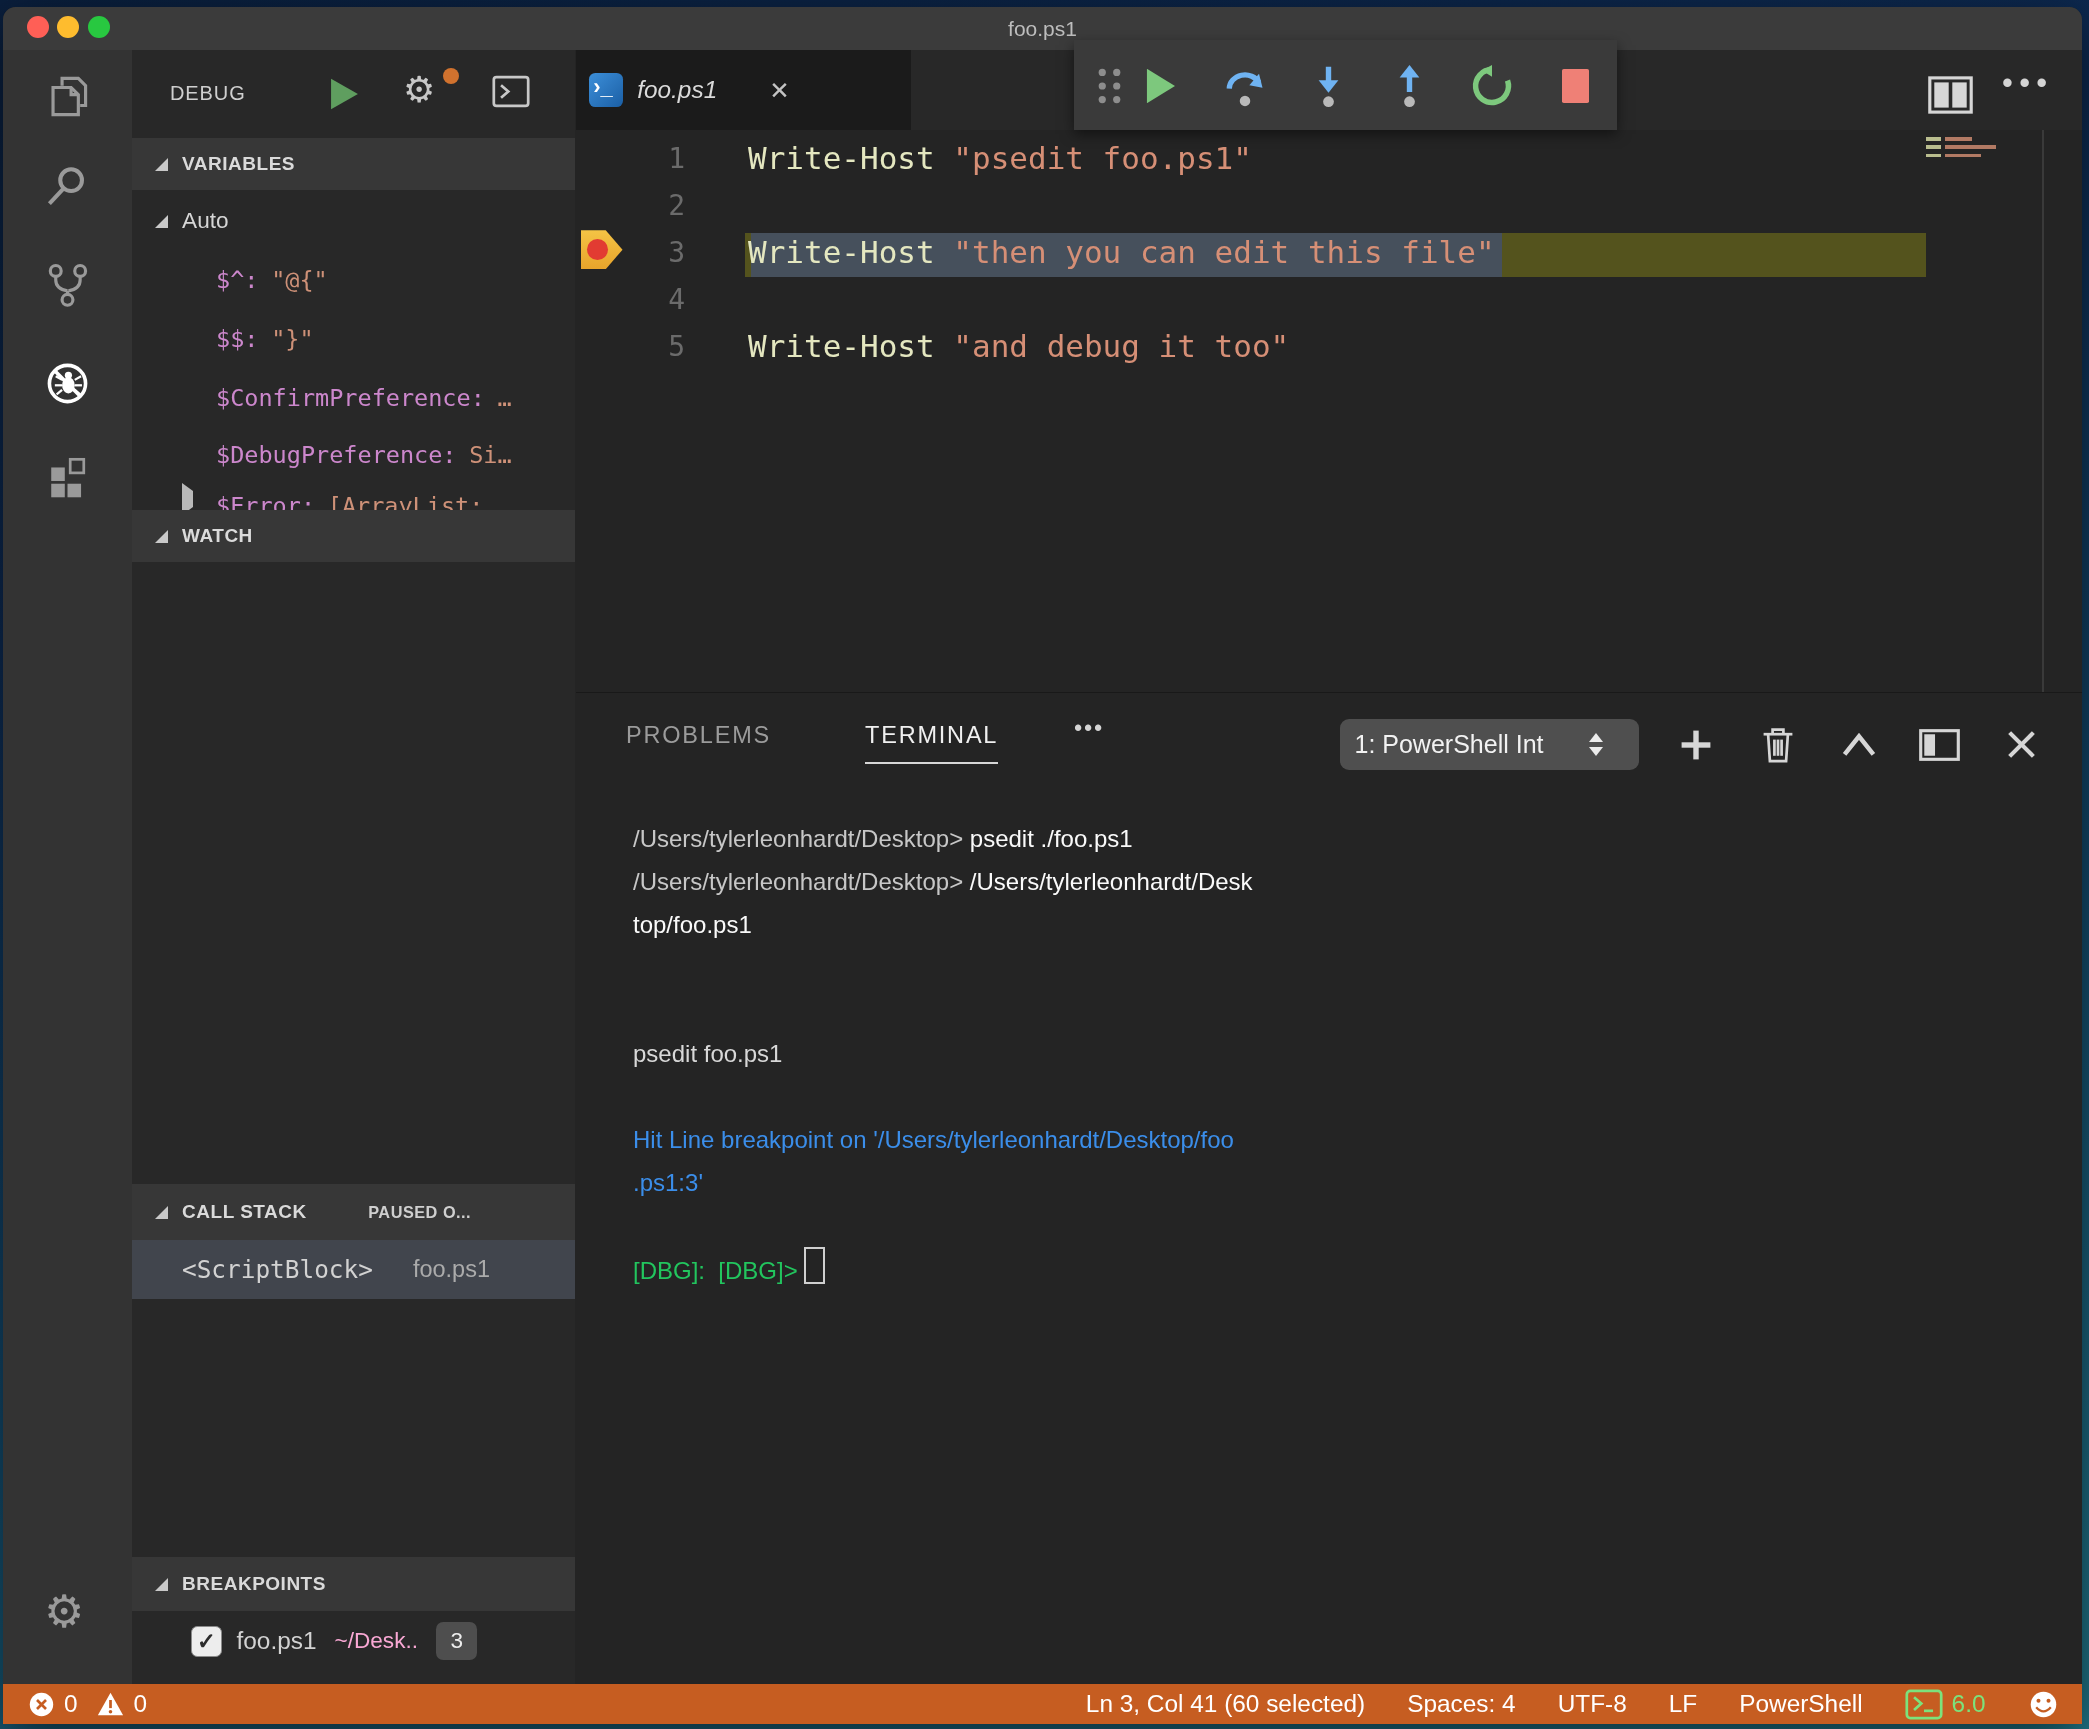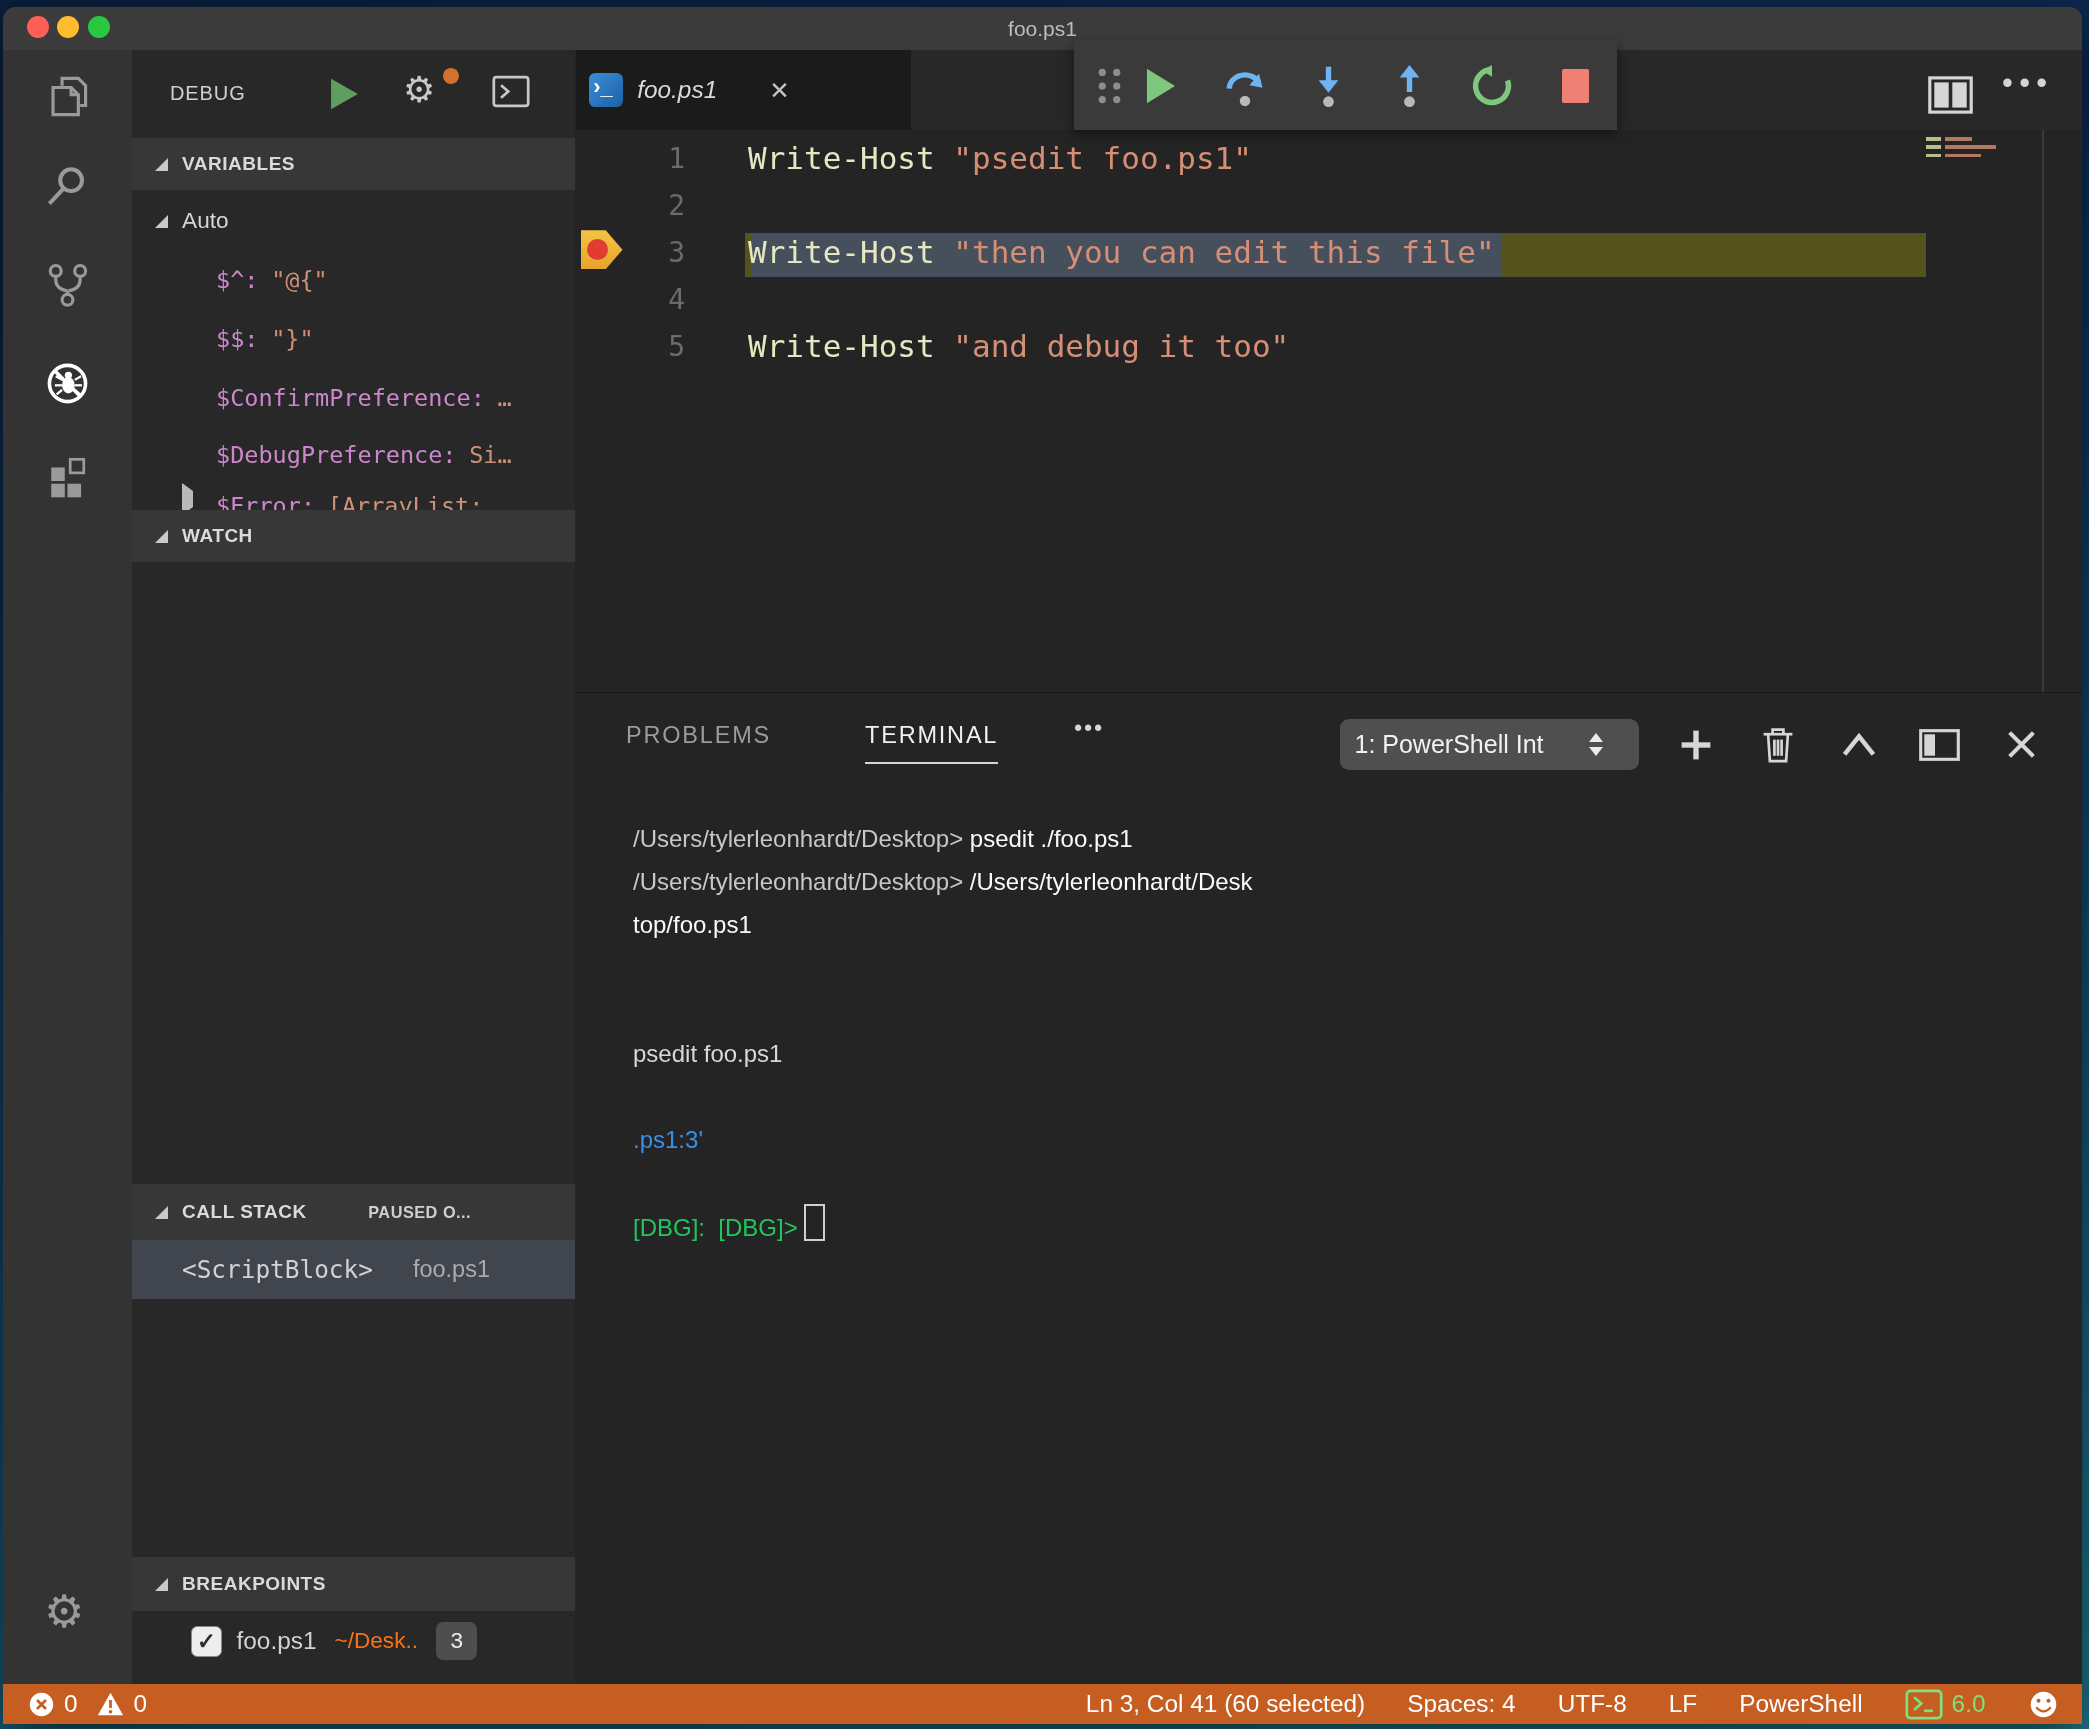--- a/index.html
+++ b/index.html
@@ -40,21 +40,21 @@
   .vname{color:#cc87cc}
   .vval{color:#ce9178;margin-left:12.7px}
   .callstack-state{color:#cfcfcf;font-size:16.3px;letter-spacing:0.5px;margin-left:47px;font-weight:bold}
   .framerow{left:0;top:1190px;width:100%;height:59px;background:#41454d;display:flex;align-items:center}
   .framename{margin-left:50px;font-family:"DejaVu Sans Mono",monospace;font-size:24.4px;color:#d2d2d2}
   .framefile{margin-left:40px;font-size:23.5px;color:#ababab}
   .bprow{left:0;top:1561px;width:100%;height:60px;display:flex;align-items:center}
   .checkbox{margin-left:59px;width:29px;height:29px;background:#ededed;border:1.8px solid #8a8a8a;border-radius:6.3px;
     display:flex;align-items:center;justify-content:center;color:#2c2c2c;font-size:22.6px;font-weight:bold}
   .bpfile{margin-left:14.5px;font-size:24.4px;color:#d2d2d2}
-  .bppath{margin-left:18px;font-size:22.6px;color:#f97316}
+  .bppath{margin-left:18px;font-size:22.6px;color:#f9a8d4}
   .badge{margin-left:18px;min-width:27px;height:38px;line-height:38px;padding:0 7.2px;background:#4e4e4e;border-radius:7.2px;
     color:#eee;font-size:22.6px;text-align:center}
   
   .tabbar{left:573px;top:43px;width:1506px;height:80px;background:#282828}
   .tab{left:0;top:0;width:335px;height:80px;background:#1b1b1b;display:flex;align-items:center}
   .psicon{margin-left:12.7px;width:34px;height:34px;border-radius:6.3px;
     background:linear-gradient(135deg,#3c8fd9,#1b5fa5);position:relative;flex:0 0 auto}
   .psicon span{position:absolute;left:4.5px;top:0.9px;color:#fff;font-size:22px;font-weight:bold}
   .tablabel{margin-left:14.5px;font-style:italic;font-size:24.4px;color:#dadada}
   .tabclose{margin-left:52px;font-size:24.4px;color:#c3c3c3}
@@ -410,20 +410,21 @@
     </span>
 
     <div class="ab terminal">
       <div class="tline"><span class="t-prompt">/Users/tylerleonhardt/Desktop&gt; </span><span class="t-input">psedit ./foo.ps1</span></div>
       <div class="tline"><span class="t-prompt">/Users/tylerleonhardt/Desktop&gt; </span><span class="t-input">/Users/tylerleonhardt/Desk</span></div>
       <div class="tline t-input">top/foo.ps1</div>
       <div class="tline"></div>
       <div class="tline"></div>
       <div class="tline t-output">psedit foo.ps1</div>
       <div class="tline"></div>
+      <div class="tline t-info">Hit Line breakpoint on '/Users/tylerleonhardt/Desktop/foo</div>
       <div class="tline t-info">.ps1:3'</div>
       <div class="tline"></div>
       <div class="tline"><span class="t-output" style="color:#22c55e">[DBG]:  [DBG]&gt; </span><span class="cursor"></span></div>
     </div>
   </div>
 
   <div class="ab statusbar">
     <div class="sleft">
       <span>
         <svg width="27" height="27" viewBox="0 0 30 30">

